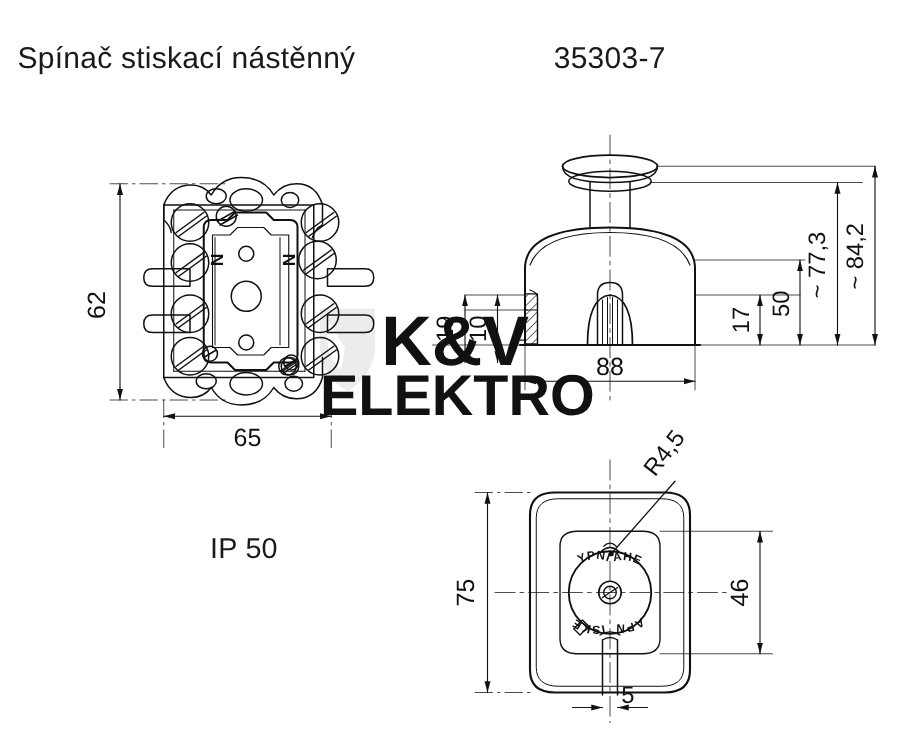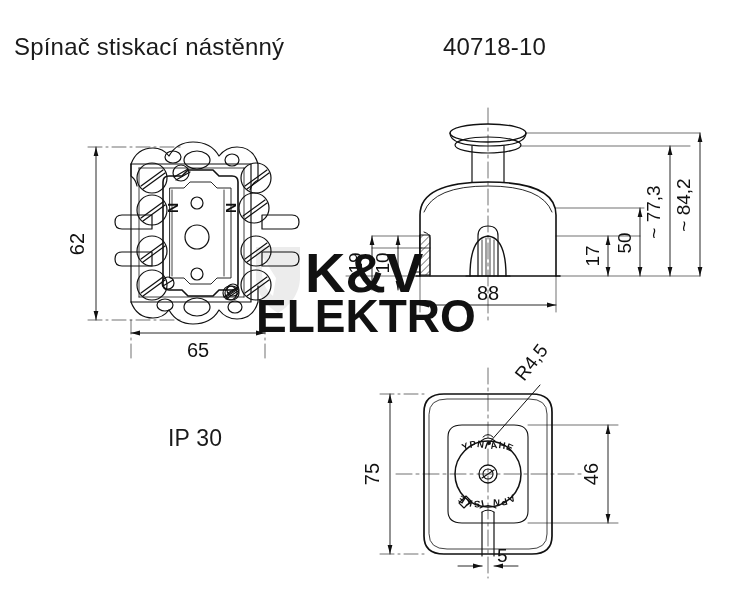--- a/index.html
+++ b/index.html
@@ -71,22 +71,22 @@
     <g fill="#ececec">
 
       <path d="M256 247 h44 v30 c0 18 -12 30 -22 36 c-10 -6 -22 -18 -22 -36 z"></path>
       <path d="M262 256 l14 22 l-3 18 c-6 -5 -11 -13 -11 -23 z" fill="#ffffff"></path>
       <text x="305" y="292" font-size="56" font-weight="bold" font-family="Liberation Sans, sans-serif">K&amp;V</text>
       <text x="256" y="332" font-size="46" font-weight="bold" font-family="Liberation Sans, sans-serif">ELEKTRO</text>
     </g>
   </svg>
 
   <div class="title-text">Spínač stiskací nástěnný</div>
-  <div class="code-text">40718-10</div>
-  <div class="ip-text">IP 30</div>
+  <div class="code-text">35303-7</div>
+  <div class="ip-text">IP 50</div>
 
   <svg id="drawing" viewBox="0 0 731 591">
     <defs>
       <marker id="arrL" markerWidth="10" markerHeight="8" refX="9" refY="4" orient="auto" markerUnits="userSpaceOnUse">
         <path d="M9,4 L0,1.6 L0,6.4 z" fill="#111111"></path>
       </marker>
       <marker id="arrR" markerWidth="10" markerHeight="8" refX="1" refY="4" orient="auto" markerUnits="userSpaceOnUse">
         <path d="M1,4 L10,1.6 L10,6.4 z" fill="#111111"></path>
       </marker>
       <pattern id="hatch" width="5" height="5" patternTransform="rotate(45)" patternUnits="userSpaceOnUse">

